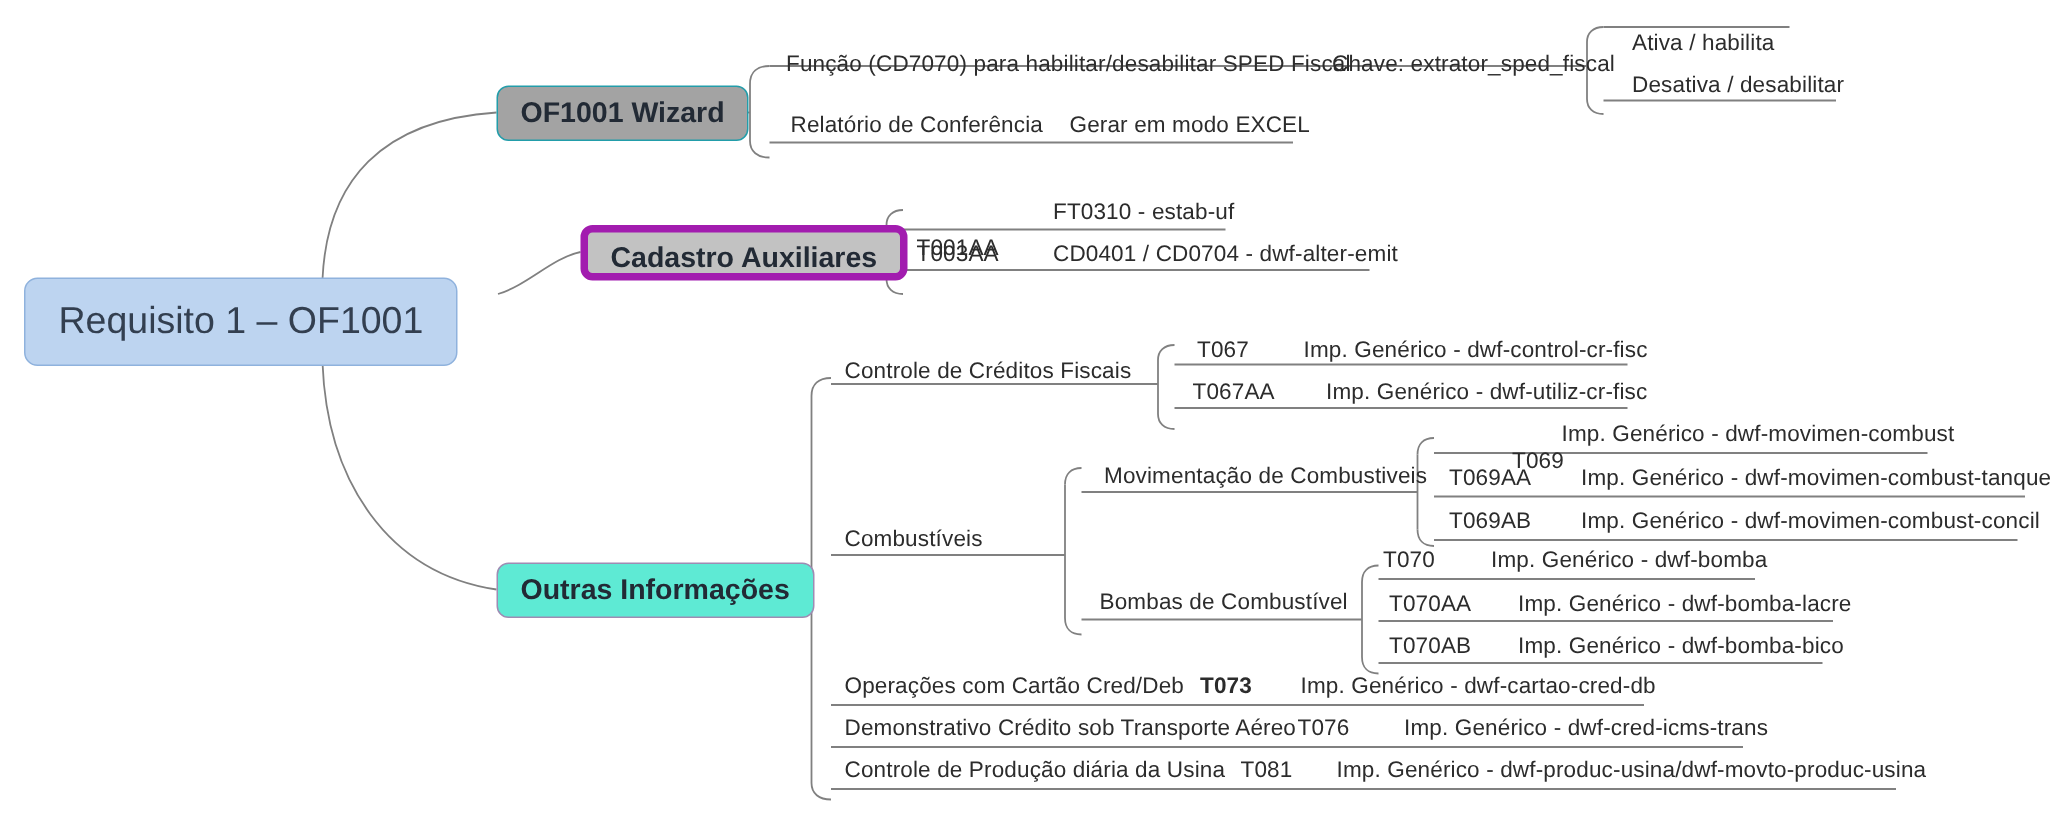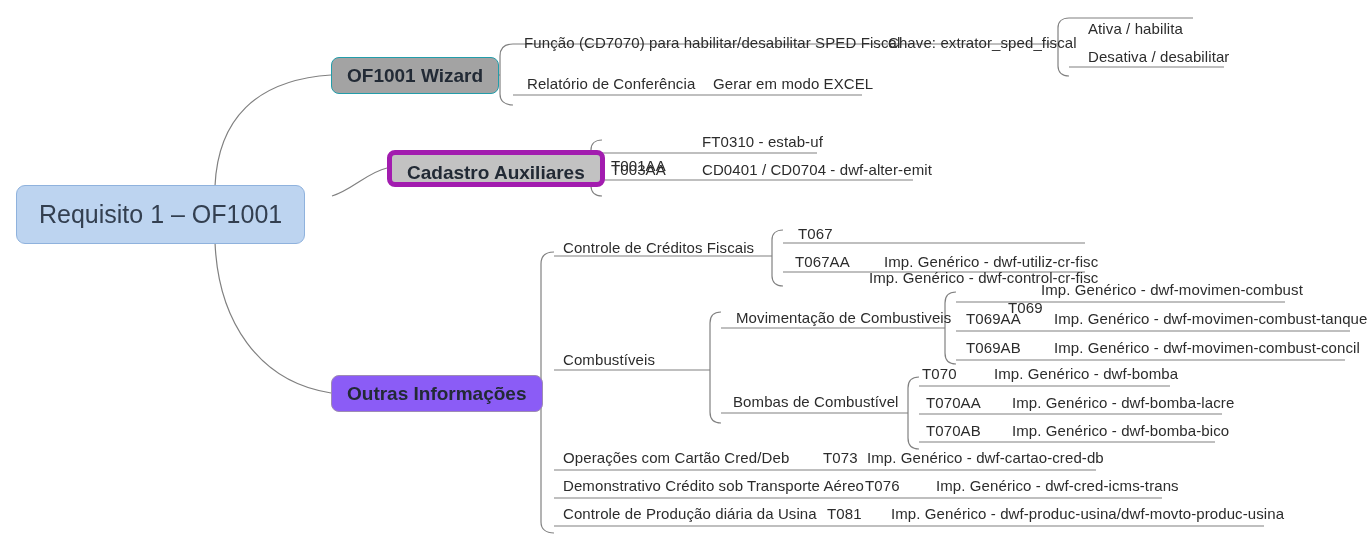--- a/index.html
+++ b/index.html
@@ -45,21 +45,21 @@
     font-size: 19px;
     font-weight: bold;
     height: 37px;
     line-height: 35px;
     padding: 0 15px;
     color: #222a35;
     text-align: center;
   }
   .l1.teal   { background: #a3a3a3; border: 1px solid #229daa; }
   .l1.gray   { background: #c2c2c2; border: 5px solid #a21caf; }
-  .l1.purple { background: #8b5cf6; border: 1px solid #9e8cb3; }
+  .l1.purple { background: #5eead4; border: 1px solid #9e8cb3; }
 
   
   .leaf {
     font-size: 15px;
     color: #2c2c2c;
     line-height: 15px;
     letter-spacing: 0.1px;
   }
 </style>
 </head>
@@ -159,21 +159,21 @@
   <div class="node leaf" style="left:527px; top:76px;">Relatório de Conferência</div>
   <div class="node leaf" style="left:713px; top:76px;">Gerar em modo EXCEL</div>
 
   <div class="node leaf" style="left:611px; top:134px;margin-top:24px;">T001AA</div>
   <div class="node leaf" style="left:702px; top:134px;">FT0310 - estab-uf</div>
   <div class="node leaf" style="left:611px; top:162px;">T003AA</div>
   <div class="node leaf" style="left:702px; top:162px;">CD0401 / CD0704  - dwf-alter-emit</div>
 
   <div class="node leaf" style="left:563px; top:240px;">Controle de Créditos Fiscais</div>
   <div class="node leaf" style="left:798px; top:226px;">T067</div>
-  <div class="node leaf" style="left:869px; top:226px;margin-top:44px;">Imp. Genérico - dwf-control-cr-fisc</div>
+  <div class="node leaf" style="left:869px; top:226px;">Imp. Genérico - dwf-control-cr-fisc</div>
   <div class="node leaf" style="left:795px; top:254px;">T067AA</div>
   <div class="node leaf" style="left:884px; top:254px;">Imp. Genérico - dwf-utiliz-cr-fisc</div>
 
   <div class="node leaf" style="left:563px; top:352px;">Combustíveis</div>
 
   <div class="node leaf" style="left:736px; top:310px;">Movimentação de Combustiveis</div>
   <div class="node leaf" style="left:968px; top:300px;margin-left:40px;">T069</div>
   <div class="node leaf" style="left:1041px; top:282px;">Imp. Genérico - dwf-movimen-combust</div>
   <div class="node leaf" style="left:966px; top:311px;">T069AA</div>
   <div class="node leaf" style="left:1054px; top:311px;">Imp. Genérico - dwf-movimen-combust-tanque</div>
@@ -182,21 +182,21 @@
 
   <div class="node leaf" style="left:733px; top:394px;">Bombas de Combustível</div>
   <div class="node leaf" style="left:922px; top:366px;">T070</div>
   <div class="node leaf" style="left:994px; top:366px;">Imp. Genérico - dwf-bomba</div>
   <div class="node leaf" style="left:926px; top:395px;">T070AA</div>
   <div class="node leaf" style="left:1012px; top:395px;">Imp. Genérico - dwf-bomba-lacre</div>
   <div class="node leaf" style="left:926px; top:423px;">T070AB</div>
   <div class="node leaf" style="left:1012px; top:423px;">Imp. Genérico - dwf-bomba-bico</div>
 
   <div class="node leaf" style="left:563px; top:450px;">Operações com Cartão Cred/Deb</div>
-  <div class="node leaf" style="left:823px; top:450px;">T073</div>
+  <div class="node leaf" style="left:800px; top:450px;font-weight:bold;">T073</div>
   <div class="node leaf" style="left:867px; top:450px;">Imp. Genérico - dwf-cartao-cred-db</div>
 
   <div class="node leaf" style="left:563px; top:478px;">Demonstrativo Crédito sob Transporte Aéreo</div>
   <div class="node leaf" style="left:865px; top:478px;">T076</div>
   <div class="node leaf" style="left:936px; top:478px;">Imp. Genérico - dwf-cred-icms-trans</div>
 
   <div class="node leaf" style="left:563px; top:506px;">Controle de Produção diária da Usina</div>
   <div class="node leaf" style="left:827px; top:506px;">T081</div>
   <div class="node leaf" style="left:891px; top:506px;">Imp. Genérico - dwf-produc-usina/dwf-movto-produc-usina</div>
 

